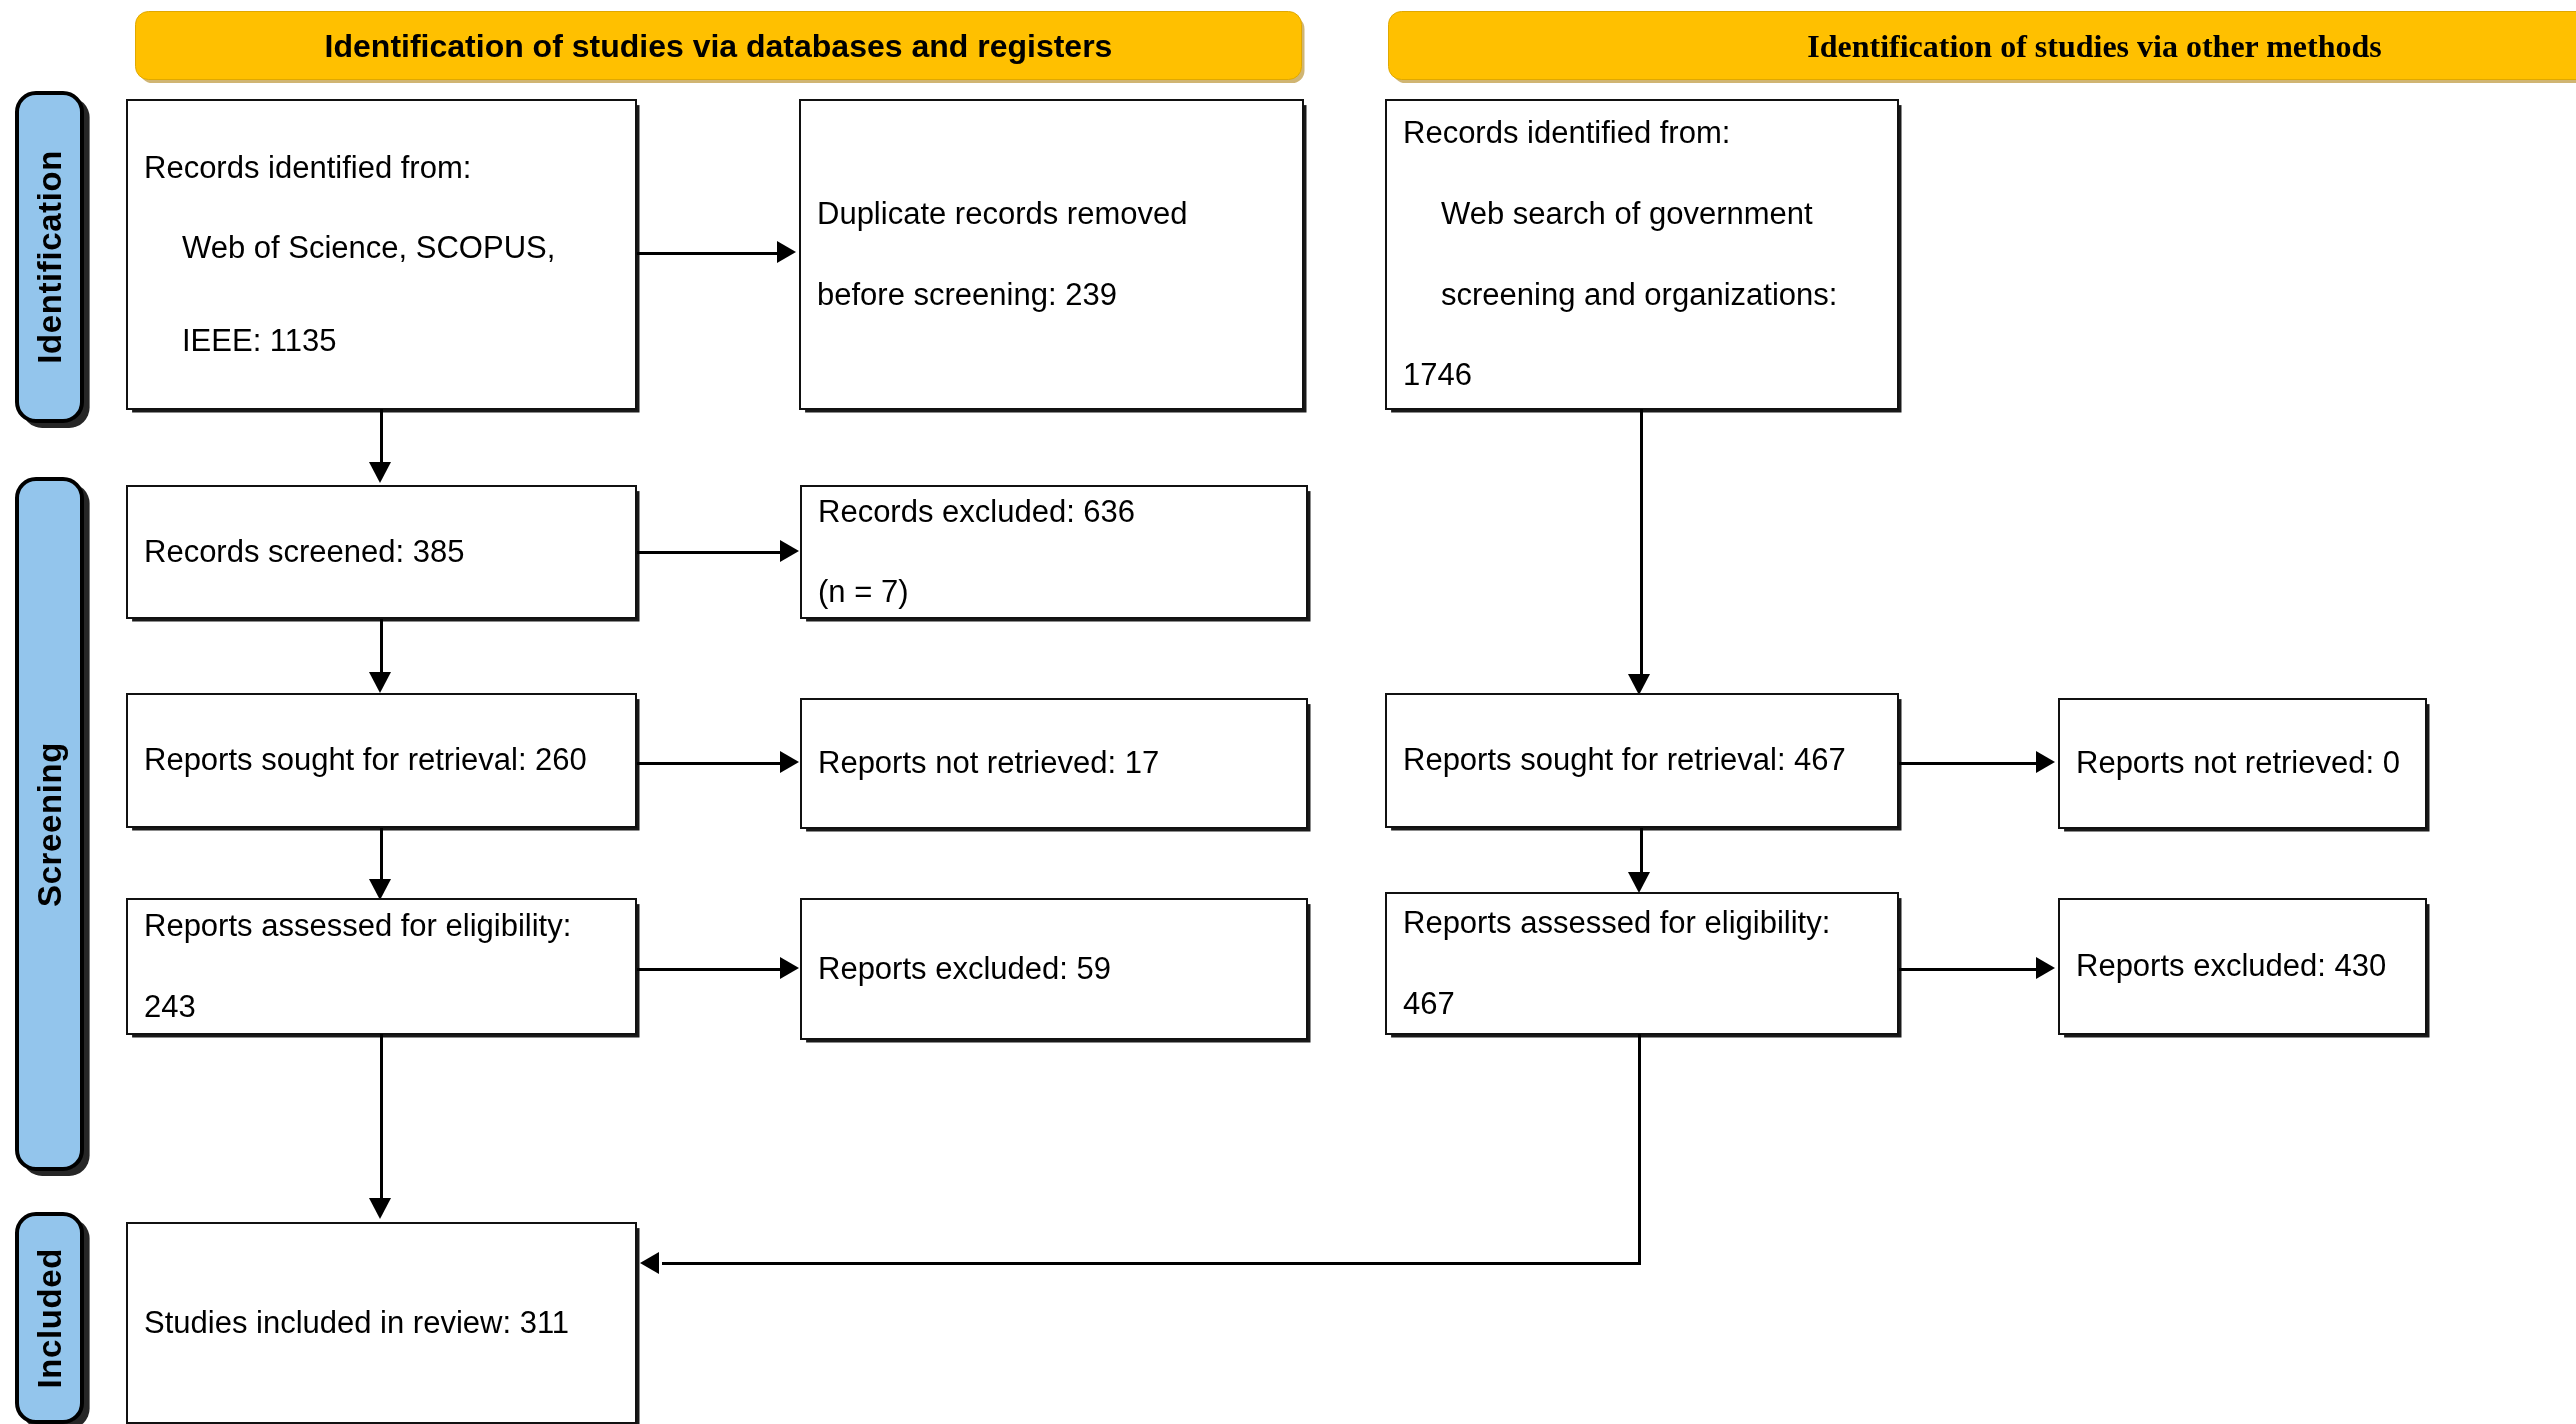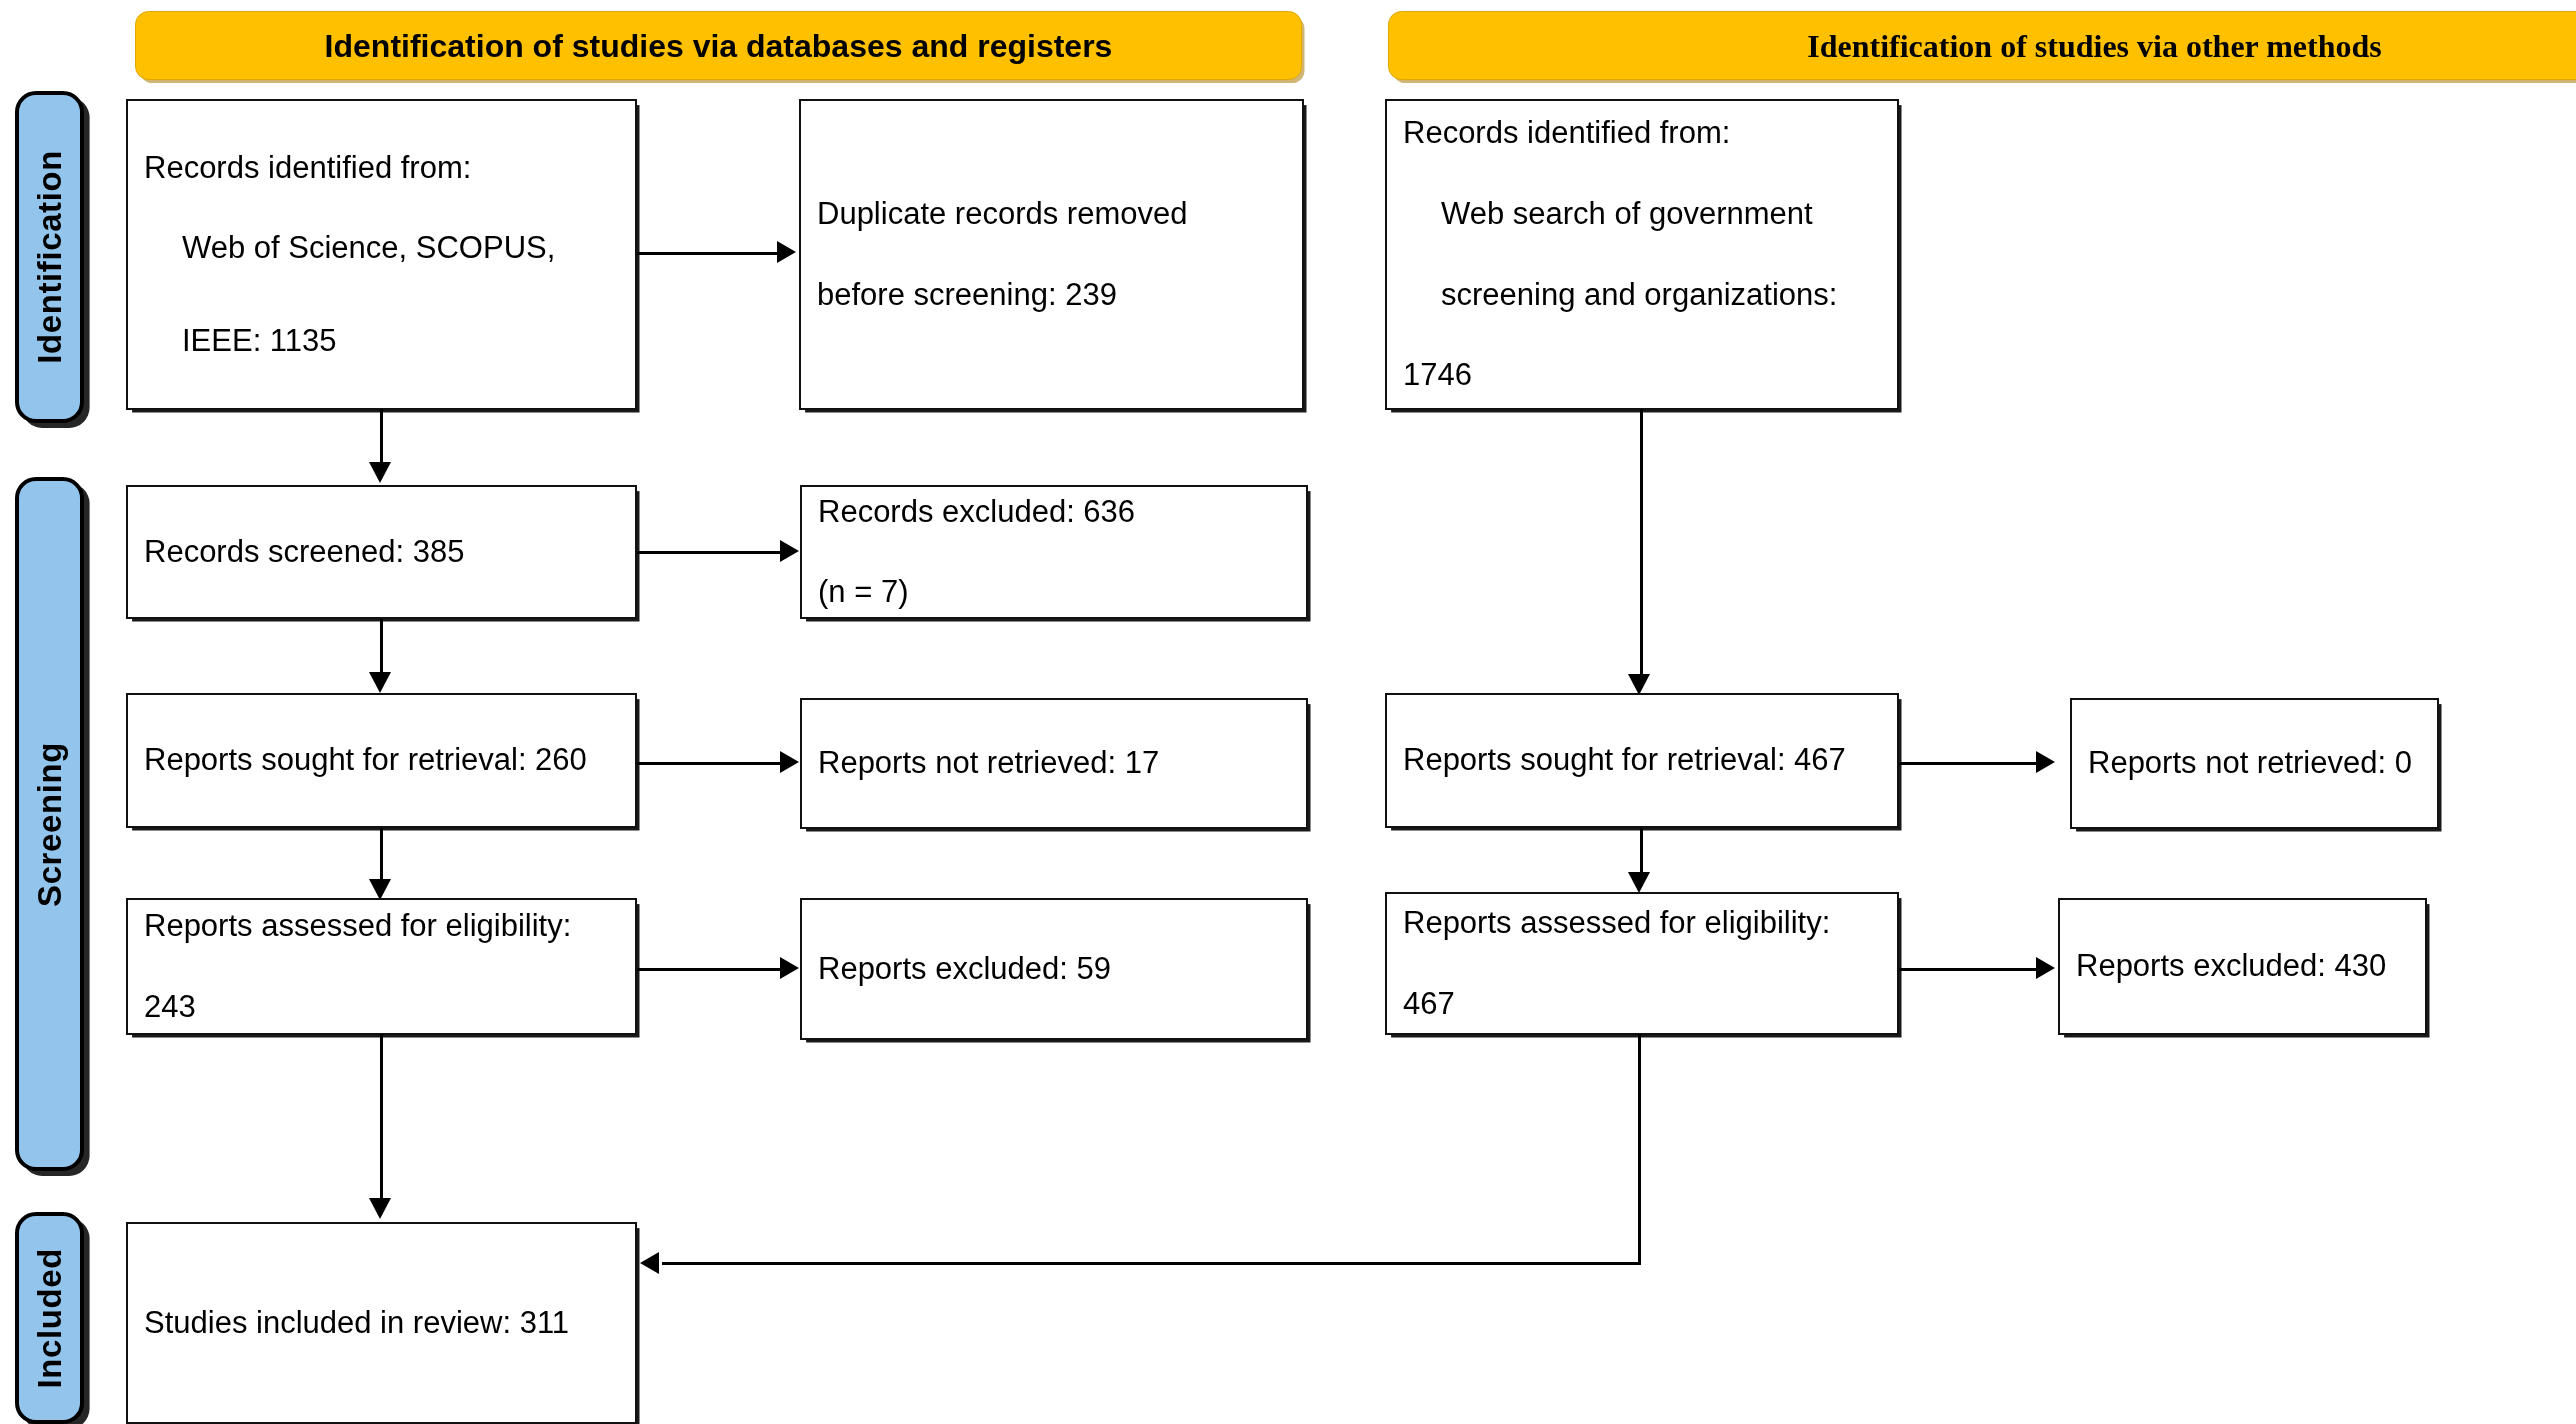--- a/index.html
+++ b/index.html
@@ -191,21 +191,21 @@
 
   <div class="hline" style="left:637px; top:762px; width:145px;"></div>
   <div class="arrow right" style="left:780px; top:751px;"></div>
 
   <div class="fbox" style="left:1385px; top:693px; width:514px; height:135px;">
     <div class="txt">
       <div>Reports sought for retrieval: 467</div>
     </div>
   </div>
 
-  <div class="fbox" style="left:2058px; top:698px; width:369px; height:131px;margin-left:12px;">
+  <div class="fbox" style="left:2058px; top:698px; width:369px; height:131px;">
     <div class="txt">
       <div>Reports not retrieved: 0</div>
     </div>
   </div>
 
   <div class="hline" style="left:1899px; top:762px; width:139px;"></div>
   <div class="arrow right" style="left:2036px; top:751px;"></div>
 
   <div class="vline" style="left:380px; top:828px; height:53px;"></div>
   <div class="arrow down" style="left:369px; top:879px;"></div>

